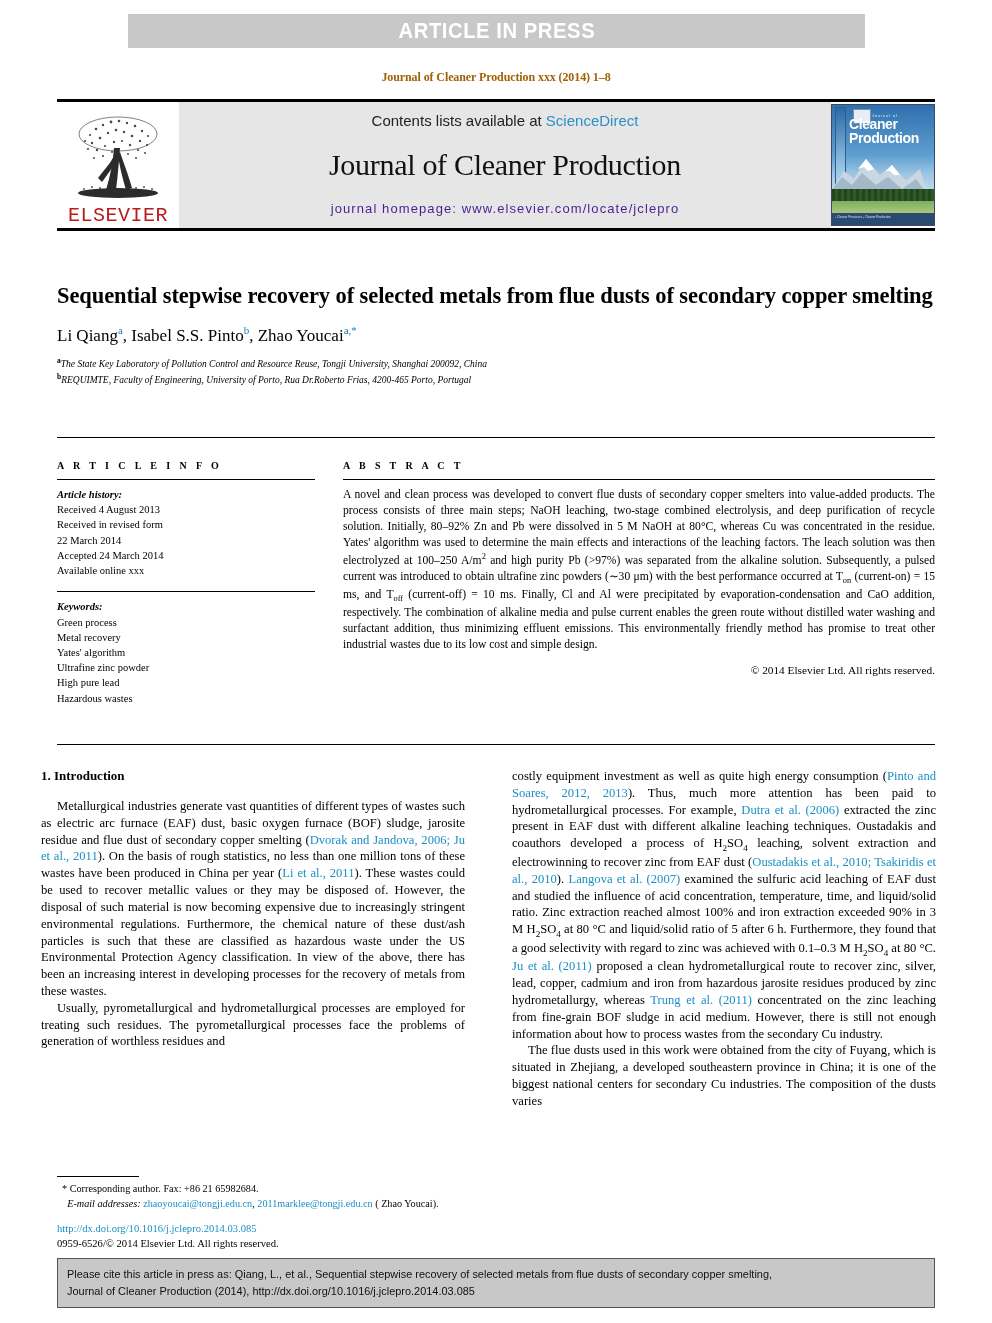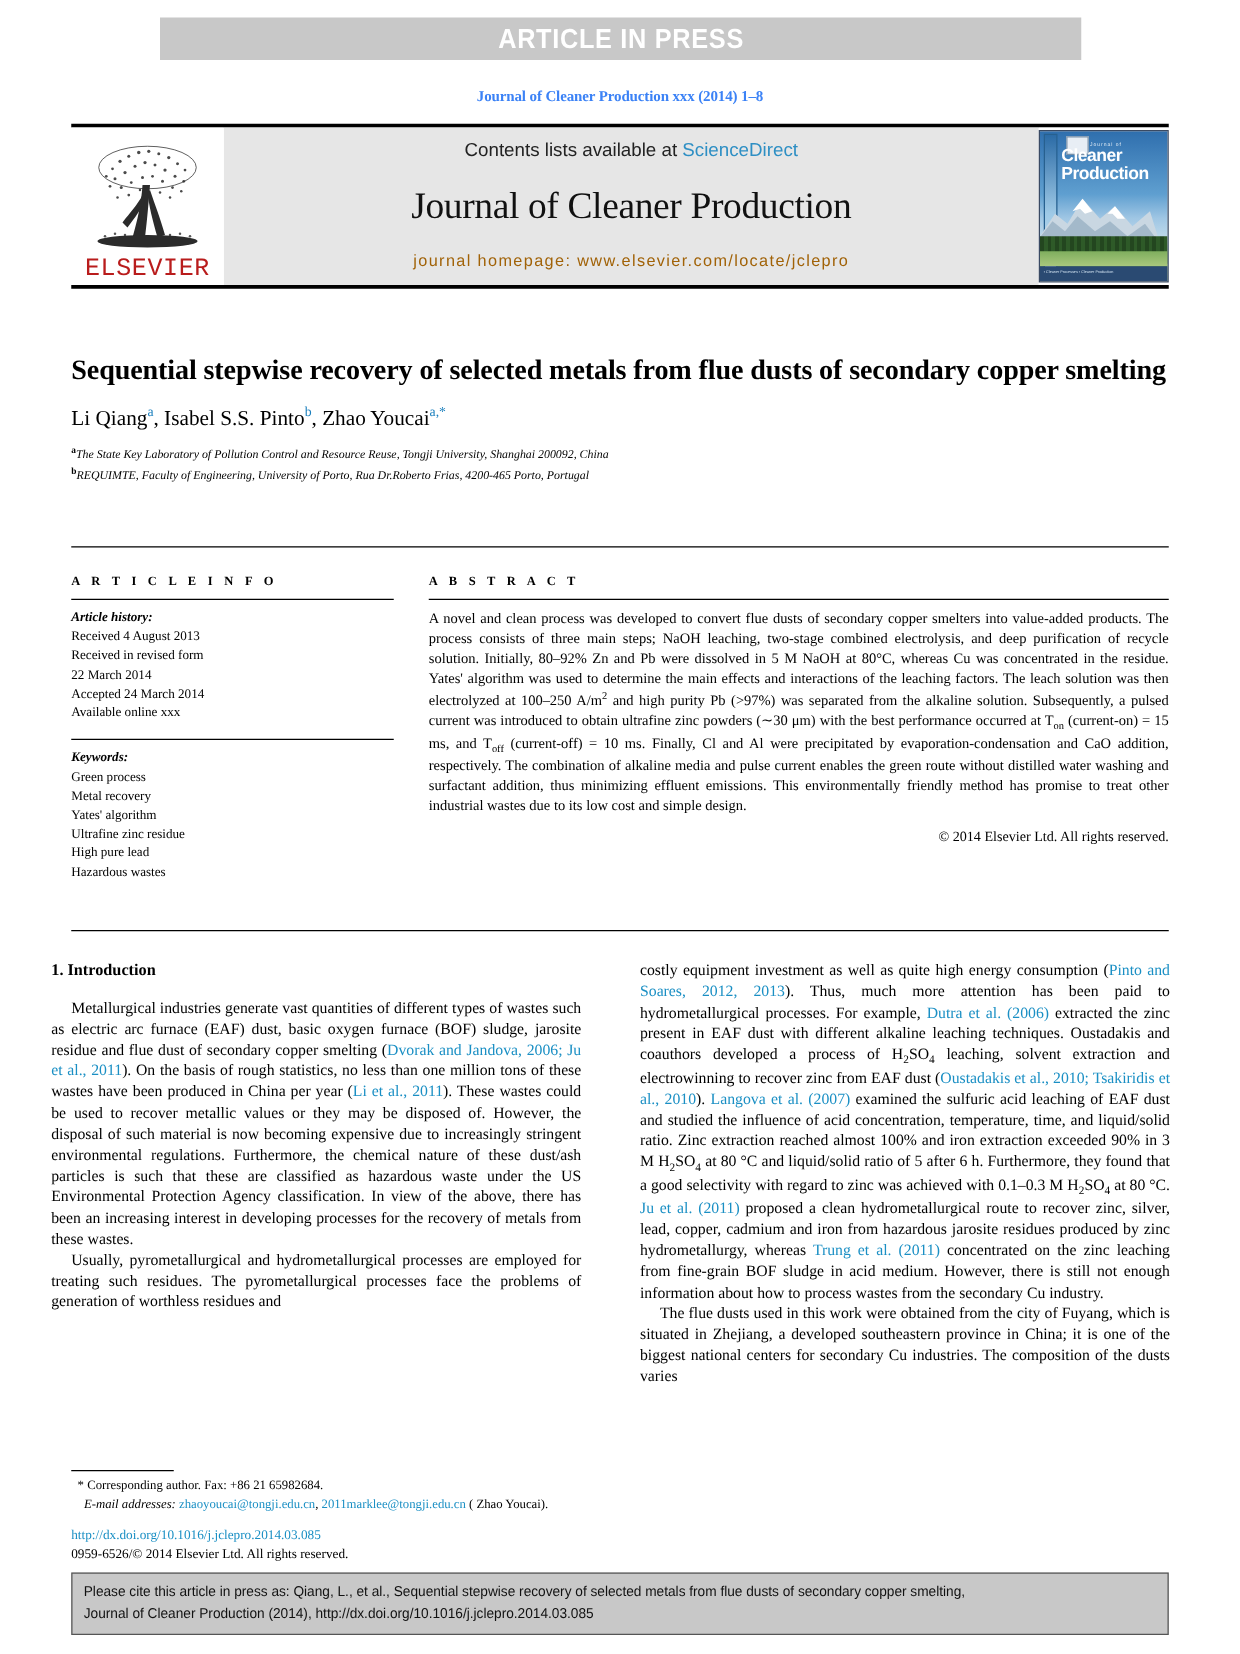--- a/index.html
+++ b/index.html
@@ -44,21 +44,21 @@
     transform: scaleX(0.92);
   }
 
   
   .running-head {
     position: absolute;
     left: 0;
     right: 0;
     top: 70px;
     text-align: center;
-    color: #3b82f6;
+    color: #a16207;
     font-family: "Liberation Serif", serif;
     font-weight: bold;
     font-size: 12px;
     letter-spacing: -0.1px;
   }
 
   
   .masthead {
     position: absolute;
     left: 57px;
@@ -115,21 +115,21 @@
   }
   .journal-title {
     font-family: "Liberation Serif", serif;
     font-size: 30px;
     color: #111;
     letter-spacing: -0.3px;
   }
   .homepage-line {
     font-family: "Liberation Sans", sans-serif;
     font-size: 13px;
-    color: #a16207;
+    color: #4c1d95;
     letter-spacing: 1.1px;
   }
   .masthead-right {
     width: 104px;
     flex: 0 0 104px;
     background: #fff;
     display: flex;
     align-items: center;
     justify-content: center;
   }
@@ -529,21 +529,21 @@
       <div>Accepted 24 March 2014</div>
       <div>Available online xxx</div>
     </div>
     <div class="info-spacer"></div>
     <div class="hairline"></div>
     <div class="info-group">
       <div class="ital">Keywords:</div>
       <div>Green process</div>
       <div>Metal recovery</div>
       <div>Yates' algorithm</div>
-      <div>Ultrafine zinc residue</div>
+      <div>Ultrafine zinc powder</div>
       <div>High pure lead</div>
       <div>Hazardous wastes</div>
     </div>
   </div>
 
   <div class="abs-col">
     <div class="sec-label">A B S T R A C T</div>
     <div class="hairline"></div>
     <p class="abs-body"><span>A novel and clean process was developed to convert flue dusts of secondary copper smelters into value-added products. The process consists of three main steps; NaOH leaching, two-stage combined electrolysis, and deep purification of recycle solution. Initially, 80–92% Zn and Pb were dissolved in 5 M NaOH at 80°C, whereas Cu was concentrated in the residue. Yates' algorithm was used to determine the main effects and interactions of the leaching factors. The leach solution was then electrolyzed at 100–250 A/m</span><sup class="inl">2</sup><span> and high purity Pb (&gt;97%) was separated from the alkaline solution. Subsequently, a pulsed current was introduced to obtain ultrafine zinc powders (∼30 μm) with the best performance occurred at T</span><sub>on</sub><span> (current-on)&nbsp;=&nbsp;15 ms, and T</span><sub>off</sub><span> (current-off) = 10 ms. Finally, Cl and Al were precipitated by evaporation-condensation and CaO addition, respectively. The combination of alkaline media and pulse current enables the green route without distilled water washing and surfactant addition, thus minimizing effluent emissions. This environmentally friendly method has promise to treat other industrial wastes due to its low cost and simple design.</span></p>
     <div class="abs-copy">© 2014 Elsevier Ltd. All rights reserved.</div>

